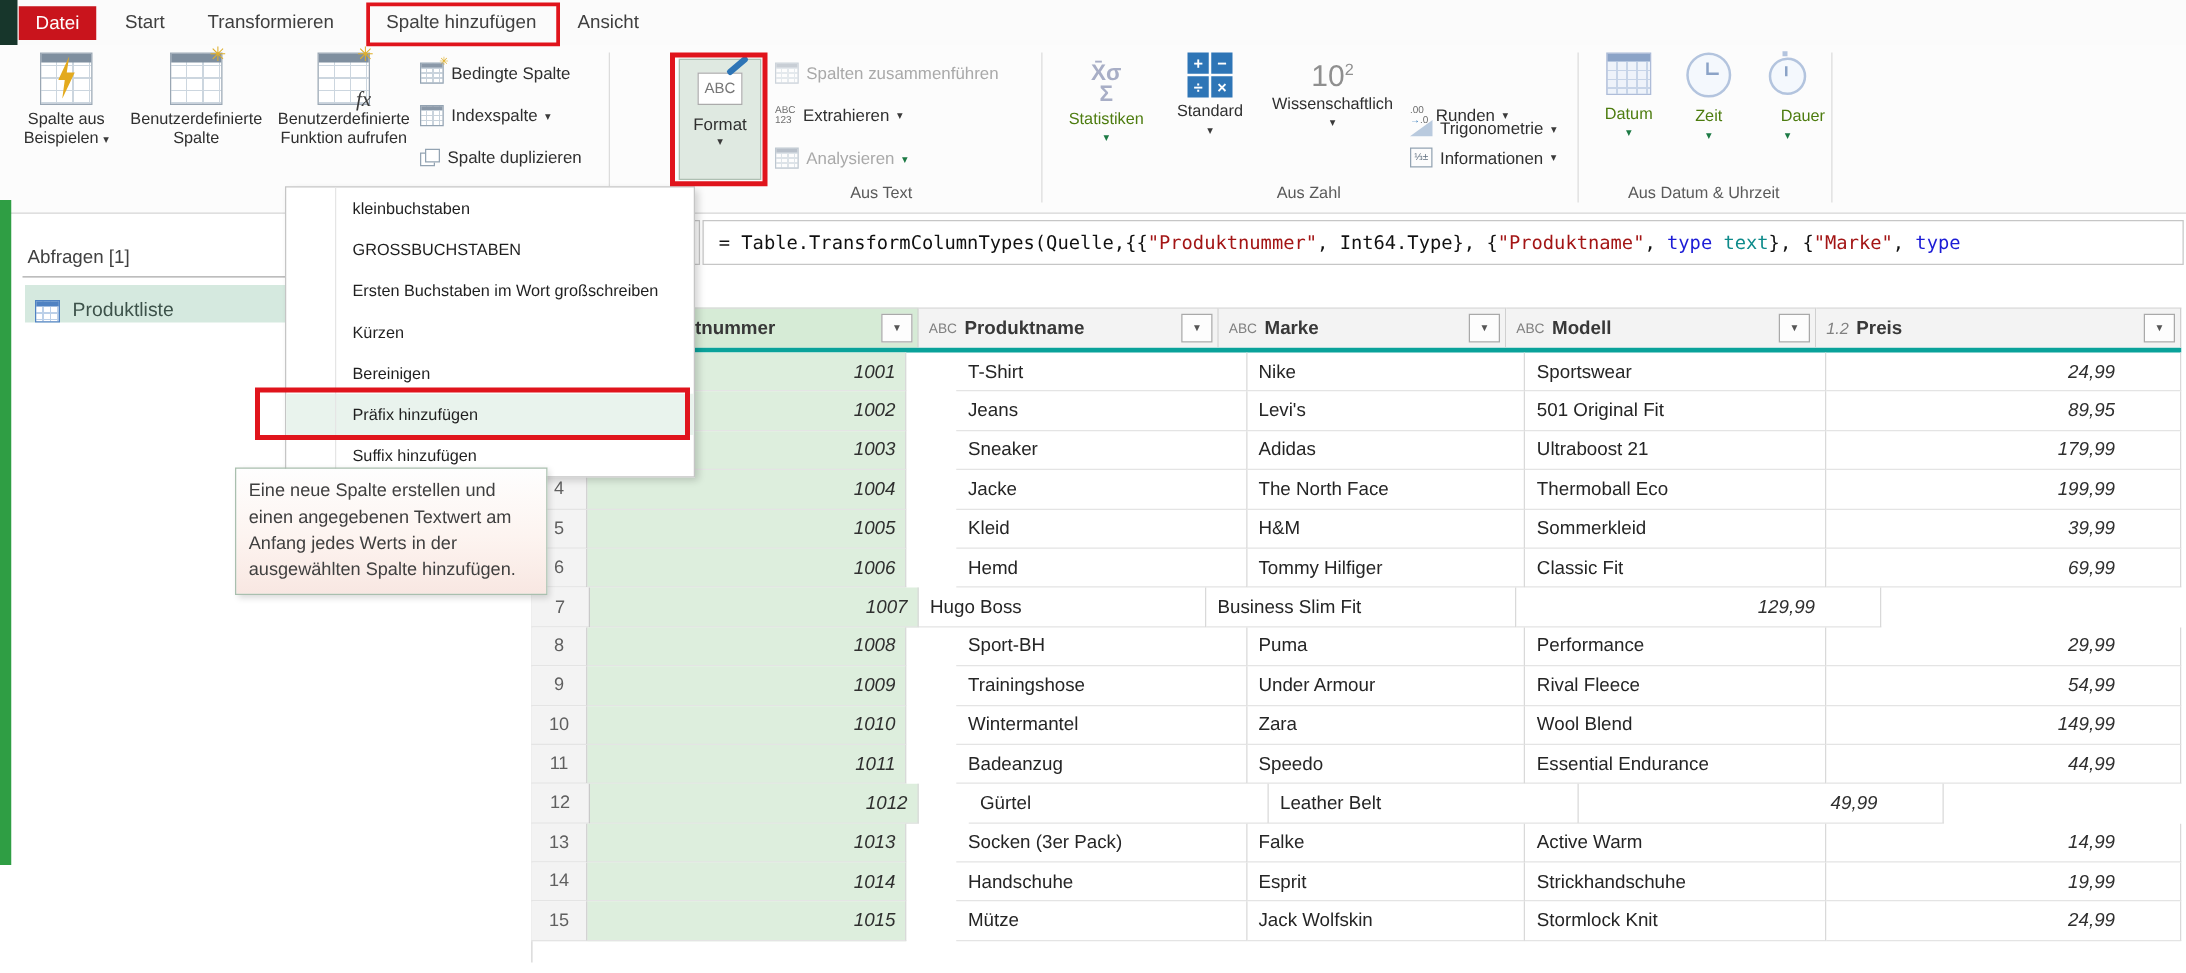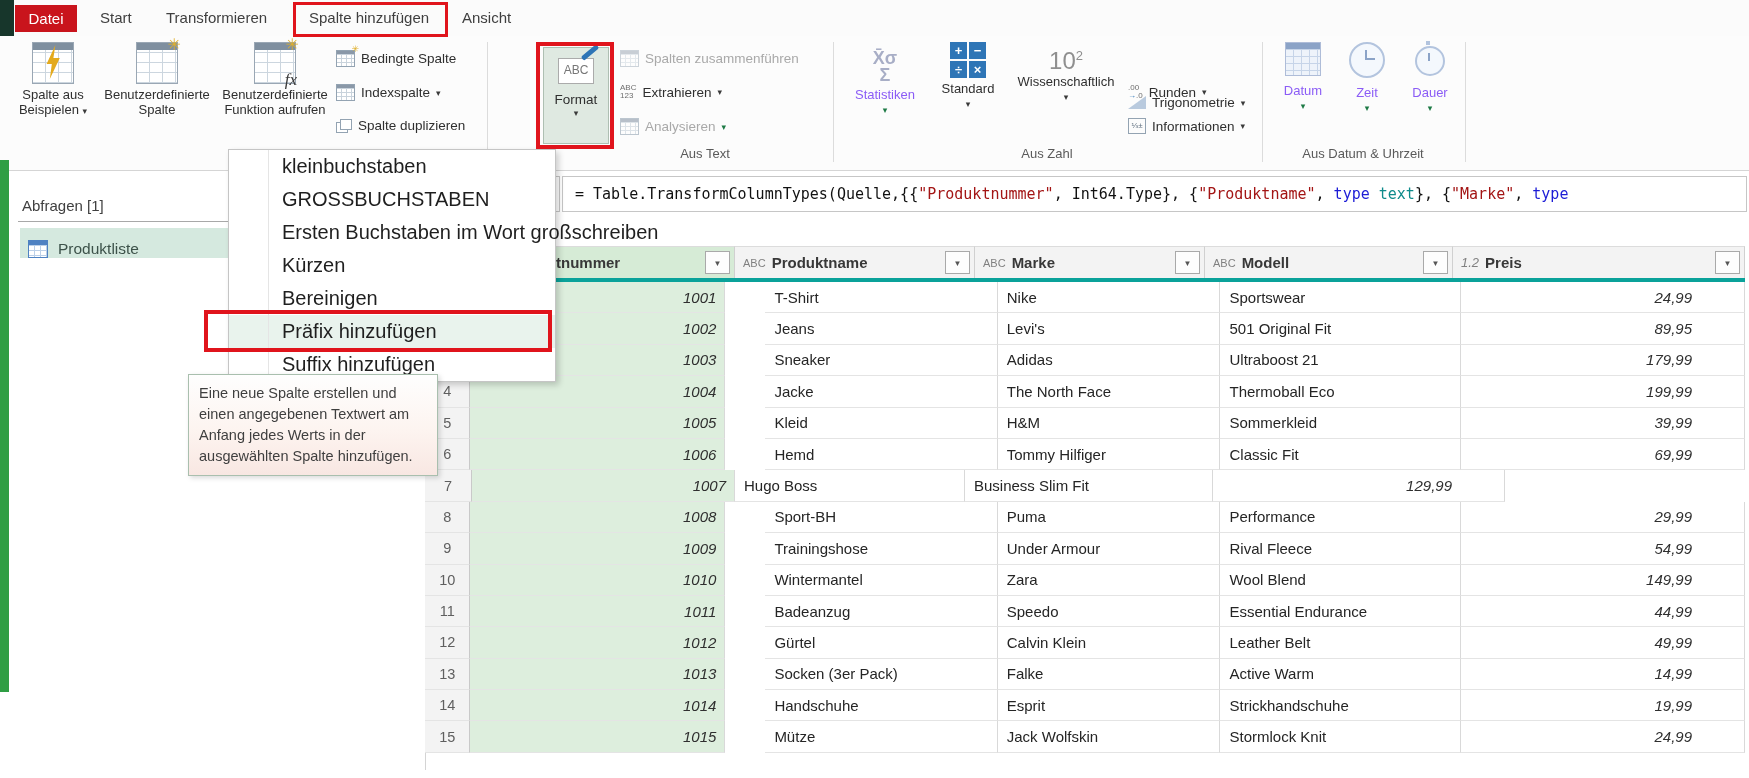--- a/index.html
+++ b/index.html
@@ -8,21 +8,21 @@
   .tabbar{position:absolute;left:0;top:0;width:1749px;height:36px;background:#fbfbfb;border-bottom:4px solid #000000;}
   .corner-dark{position:absolute;left:0;top:0;width:14px;height:36px;background:#17362b;}
   .tab{position:absolute;top:0;height:36px;line-height:36px;font-size:15px;color:#3f3f3f;padding:0 6px;white-space:nowrap;}
   .tab-file{top:5px;left:15px;width:62px;height:27px;line-height:27px;background:#c9141c;color:#fff;text-align:center;padding:0;}
   .t-start{left:94px;} .t-trans{left:160px;} .t-add{left:303px;} .t-view{left:456px;}
   
   .ribbon{position:absolute;left:0;top:36px;width:1749px;height:134px;background:#fcfcfc;border-bottom:1px solid #d5d5d5;}
   .vsep{position:absolute;top:6px;width:1px;height:120px;background:#dcdcdc;}
   .bigbtn{position:absolute;top:6px;text-align:center;font-size:13px;line-height:15px;color:#2f2f2f;}
   .bigbtn .lbl{margin-top:3px;}
-  .bigbtn.gray .lbl{color:#8b5cf6;}
+  .bigbtn.gray .lbl{color:#4d7c0f;}
   .ticon{position:relative;width:40px;height:40px;margin:0 auto;background:#fff;border:1px solid #9aa7b4;
     background-image:repeating-linear-gradient(to right,transparent 0 12px,#ccd6df 12px 13px),repeating-linear-gradient(to bottom,transparent 0 9px,#ccd6df 9px 10px);}
   .ticon::before{content:"";position:absolute;left:0;top:0;right:0;height:7px;background:#7f8f9f;}
   .ticon .glyph{position:absolute;right:-4px;top:-6px;font-size:16px;color:#dfaf2c;}
   .ticon .bolt{position:absolute;left:10px;top:2px;width:20px;height:34px;background:#e3aa1e;clip-path:polygon(62% 0,18% 56%,44% 56%,34% 100%,84% 38%,52% 38%);}
   .ticon .fx{position:absolute;right:-2px;bottom:-4px;font-family:"Liberation Serif",serif;font-style:italic;font-size:17px;color:#3a3a3a;background:transparent;}
   .smbtn{position:absolute;display:flex;align-items:center;gap:6px;font-size:13.5px;color:#2f2f2f;white-space:nowrap;}
   .smbtn.gray{color:#a9a9a9;}
   .mini{width:17px;height:15px;background:#fff;border:1px solid #93a3b2;position:relative;flex:0 0 auto;
     background-image:repeating-linear-gradient(to right,transparent 0 4px,#c9d3dc 4px 5px),repeating-linear-gradient(to bottom,transparent 0 3px,#c9d3dc 3px 4px);}
@@ -99,21 +99,21 @@
   .cell.c1{width:263px;background:#ddeedd;font-style:italic;justify-content:flex-end;padding-right:8px;color:#2f2f2f;}
   .cell.c2{width:240px;margin-left:40px;}
   .cell.c3{width:230px;}
   .cell.c4{width:248px;}
   .cell.c5{width:292px;font-style:italic;justify-content:flex-end;padding-right:52px;color:#2f2f2f;}
   .w1{width:263px;} .w2{width:240px;} .w3{width:230px;} .w4{width:248px;} .w5{width:292px;}
   
   .menu{position:absolute;left:228px;top:149px;width:328px;height:233px;background:#fff;border:1px solid #c5c5c5;box-sizing:border-box;
     box-shadow:3px 3px 6px rgba(0,0,0,.18);z-index:30;}
   .menu::before{content:"";position:absolute;left:39px;top:0;bottom:0;width:1px;background:#e5e5e5;}
-  .mitem{height:33px;line-height:33px;padding-left:53px;font-size:20px;color:#1f1f1f;white-space:nowrap;}
+  .mitem{height:33px;line-height:33px;padding-left:53px;font-size:13px;color:#1f1f1f;white-space:nowrap;}
   .mitem.hl{background:#e9f3ed;}
   
   .tooltip{position:absolute;left:188px;top:374px;width:250px;box-sizing:border-box;padding:8px 10px;
     background:linear-gradient(180deg,#fefefe 0%,#fdf4f0 55%,#f8e7e2 100%);
     border:1px solid #a9bfae;box-shadow:2px 2px 5px rgba(0,0,0,.15);z-index:40;
     font-size:14.5px;line-height:21px;color:#3f3f3f;}
   
   .ann{position:absolute;border:3px solid #e0141c;box-sizing:border-box;z-index:60;pointer-events:none;}
   .ann.thick{border-width:4px;}
 </style>
@@ -232,21 +232,21 @@
       <div class="lbl" style="margin-top:7px;"><span>Datum</span></div>
       <div class="dropline green">▾</div>
     </div>
     <div class="bigbtn gray" style="left:1338px;width:58px;">
       <div class="clkico"></div>
       <div class="lbl" style="margin-top:7px;"><span>Zeit</span></div>
       <div class="dropline green">▾</div>
     </div>
     <div class="bigbtn gray" style="left:1400px;width:60px;">
       <div class="stpico"></div>
-      <div class="lbl" style="margin-top:9px;"><span>Dauer</span></div>
+      <div class="lbl" style="margin-top:9px;text-align:right;"><span>Dauer</span></div>
       <div class="dropline green">▾</div>
     </div>
     <div class="vsep" style="left:1465px;"></div>
 
     <div class="grplabel" style="left:625px;width:160px;">Aus Text</div>
     <div class="grplabel" style="left:967px;width:160px;">Aus Zahl</div>
     <div class="grplabel" style="left:1263px;width:200px;">Aus Datum &amp; Uhrzeit</div>
   </div>
 
   <div class="fbar-stub"></div>
@@ -402,21 +402,20 @@
           <div class="cell c2">Badeanzug</div>
           <div class="cell c3">Speedo</div>
           <div class="cell c4">Essential Endurance</div>
           <div class="cell c5">44,99</div>
         </div>
 
         <div class="trow">
           <div class="cell num">12</div>
           <div class="cell c1">1012</div>
           <div class="cell c2">Gürtel</div>
-          <div class="cell c3">Calvin Klein</div>
           <div class="cell c4">Leather Belt</div>
           <div class="cell c5">49,99</div>
         </div>
 
         <div class="trow">
           <div class="cell num">13</div>
           <div class="cell c1">1013</div>
           <div class="cell c2">Socken (3er Pack)</div>
           <div class="cell c3">Falke</div>
           <div class="cell c4">Active Warm</div>

